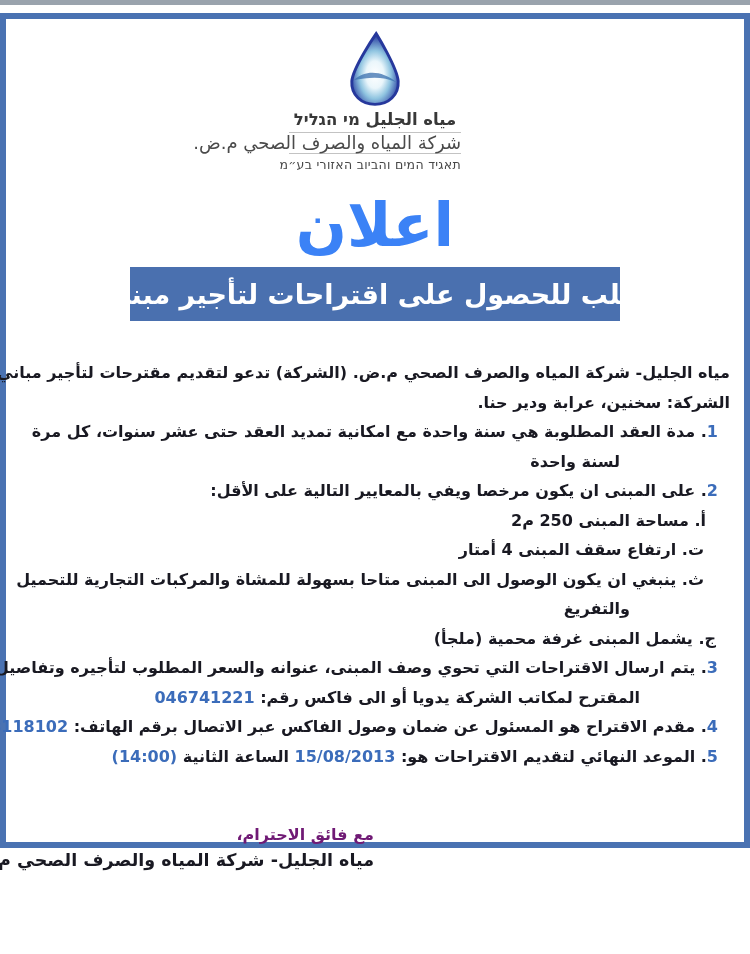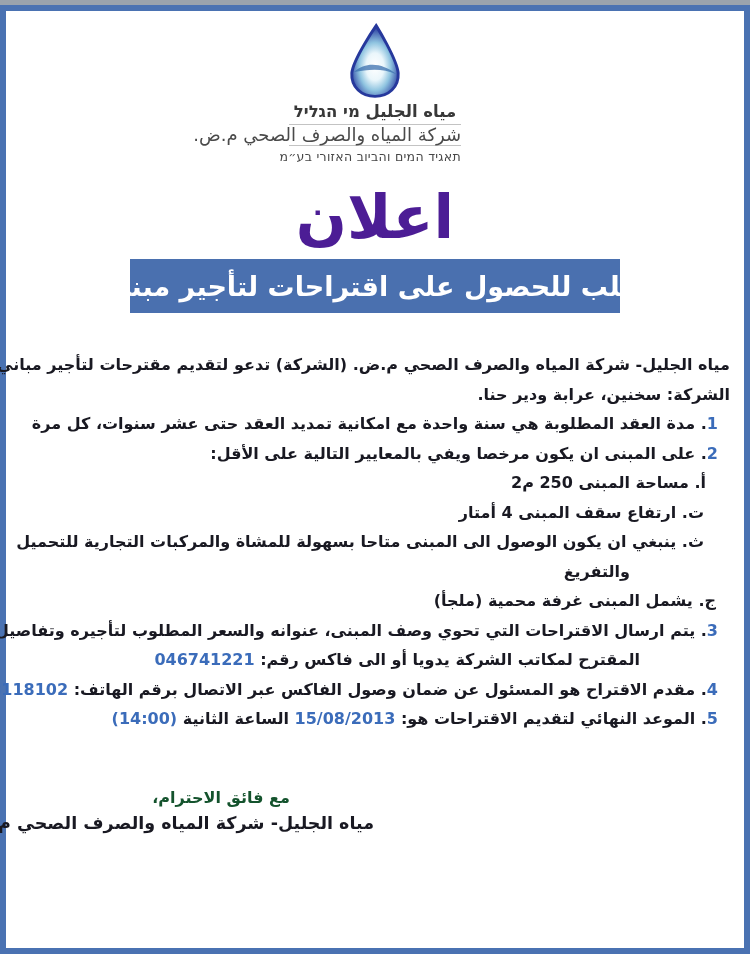--- a/index.html
+++ b/index.html
@@ -5,42 +5,42 @@
   html,body{margin:0;padding:0;background:#ffffff;}
   body{
     width:750px;height:954px;position:relative;overflow:hidden;
     font-family:"DejaVu Sans",sans-serif;
   }
   .top-shadow{
     position:absolute;top:0;left:0;width:750px;height:5px;
     background:#9aa3ad;
   }
   .page{
-    position:absolute;top:5px;left:0;width:750px;height:949px;
+    position:absolute;top:13px;left:0;width:750px;height:835px;
     box-sizing:border-box;border:6px solid #4a72b2;background:#ffffff;
   }
   
   .logo{width:100%;padding-top:11px;text-align:center;}
   .logo svg{display:block;margin:0 auto;}
   .logo-text{width:172px;margin:2px auto 0;text-align:center;}
   .logo-name{
     font-size:16.5px;font-weight:bold;color:#383838;line-height:20px;
     direction:rtl;white-space:nowrap;
   }
   .logo-rule{height:1px;background:#c3c3c3;margin:2px 0;}
   .logo-sub-ar{
     font-size:18px;color:#4a4a4a;line-height:16px;direction:rtl;white-space:nowrap;
   }
   .logo-sub-he{
     font-size:12.5px;color:#474747;line-height:17px;direction:rtl;white-space:nowrap;letter-spacing:.3px;
   }
   
   .title{
     margin:18px 0 0;text-align:center;direction:rtl;
-    font-size:60px;line-height:68px;font-weight:bold;color:#4c1d95;
+    font-size:60px;line-height:68px;font-weight:bold;color:#3b82f6;
   }
   .banner{
     width:490px;height:54px;margin:8px auto 0;background:#4a70af;
     display:flex;align-items:center;justify-content:center;
   }
   .banner span{
     color:#ffffff;font-size:27px;font-weight:bold;direction:rtl;white-space:nowrap;
   }
   
   .body{
@@ -49,21 +49,21 @@
   .line{
     height:29.5px;line-height:29.5px;font-size:16px;font-weight:bold;
     color:#191922;white-space:nowrap;
   }
   .line .blue{color:#3b6cba;}
   
   .signature{
     margin-top:52px;margin-left:62px;width:306px;text-align:center;direction:rtl;
   }
   .closing{
-    color:#14532d;font-size:16px;font-weight:bold;line-height:24px;white-space:nowrap;
+    color:#701a75;font-size:16px;font-weight:bold;line-height:24px;white-space:nowrap;text-align:right;
   }
   .sig{
     color:#191922;font-size:17.5px;font-weight:bold;line-height:26px;white-space:nowrap;
   }
 </style>
 </head>
 <body>
 
 <div class="top-shadow"></div>
 
@@ -95,20 +95,21 @@
   <h1 class="title">اعلان</h1>
 
   <div class="banner">
     <span>طلب للحصول على اقتراحات لتأجير مبنى</span>
   </div>
 
   <main class="body">
       <div class="line"><span>مياه الجليل- شركة المياه والصرف الصحي م.ض. (الشركة) تدعو لتقديم مقترحات لتأجير مباني في بلدات</span></div>
       <div class="line"><span>الشركة: سخنين، عرابة ودير حنا.</span></div>
       <div class="line" style="padding-left: 0px; padding-right: 12px;"><span class="blue">1</span><span>. مدة العقد المطلوبة هي سنة واحدة مع امكانية تمديد العقد حتى عشر سنوات، كل مرة</span></div>
+      <div class="line" style="padding-left: 0px; padding-right: 110px;"><span>لسنة واحدة</span></div>
       <div class="line" style="padding-left: 0px; padding-right: 12px;"><span class="blue">2</span><span>. على المبنى ان يكون مرخصا ويفي بالمعايير التالية على الأقل:</span></div>
       <div class="line" style="padding-left: 0px; padding-right: 24px;"><span>أ. مساحة المبنى 250 م2</span></div>
       <div class="line" style="padding-left: 0px; padding-right: 26px;"><span>ت. ارتفاع سقف المبنى 4 أمتار</span></div>
       <div class="line" style="padding-left: 0px; padding-right: 26px;"><span>ث. ينبغي ان يكون الوصول الى المبنى متاحا بسهولة للمشاة والمركبات التجارية للتحميل</span></div>
       <div class="line" style="padding-left: 0px; padding-right: 100px;"><span>والتفريغ</span></div>
       <div class="line" style="padding-left: 0px; padding-right: 14px;"><span>ج. يشمل المبنى غرفة محمية (ملجأ)</span></div>
       <div class="line" style="padding-left: 0px; padding-right: 12px;"><span class="blue">3</span><span>. يتم ارسال الاقتراحات التي تحوي وصف المبنى، عنوانه والسعر المطلوب لتأجيره وتفاصيل العقد مع</span></div>
       <div class="line" style="padding-left: 0px; padding-right: 90px;"><span>المقترح لمكاتب الشركة يدويا أو الى فاكس رقم: </span><span class="blue">046741221</span></div>
       <div class="line" style="padding-left: 0px; padding-right: 12px;"><span class="blue">4</span><span>. مقدم الاقتراح هو المسئول عن ضمان وصول الفاكس عبر الاتصال برقم الهاتف: </span><span class="blue">048118102</span></div>
       <div class="line" style="padding-left: 0px; padding-right: 12px;"><span class="blue">5</span><span>. الموعد النهائي لتقديم الاقتراحات هو: </span><span class="blue">15/08/2013</span><span> الساعة الثانية </span><span class="blue">(14:00)</span></div>

